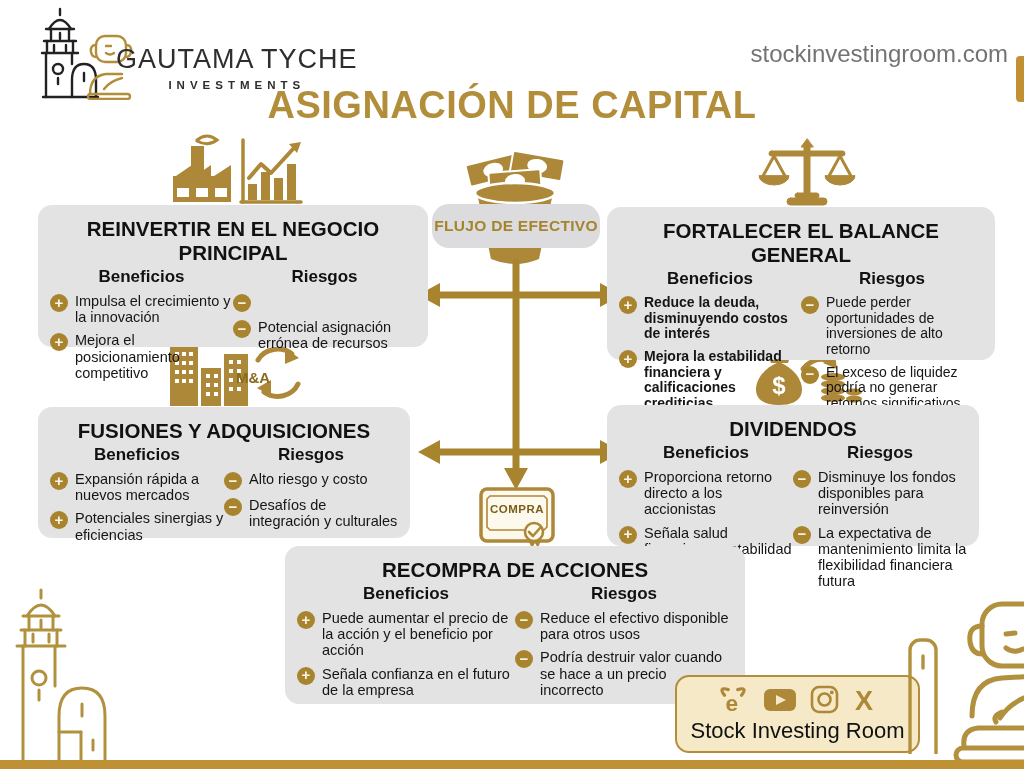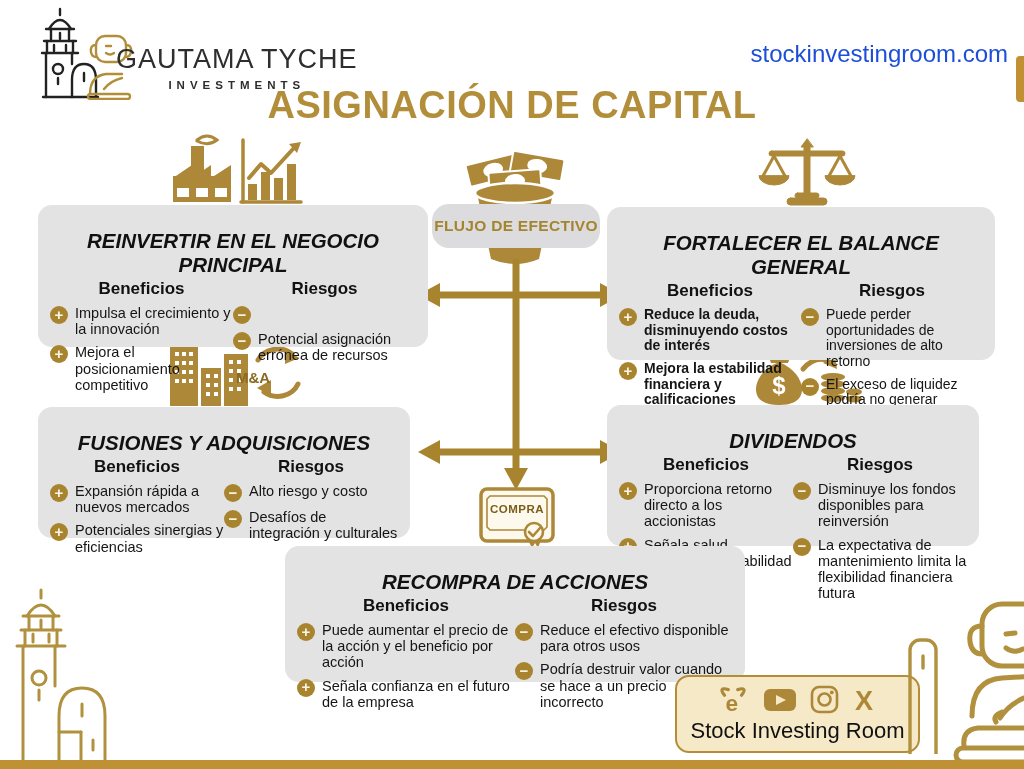--- a/index.html
+++ b/index.html
@@ -4,40 +4,40 @@
 <style>
   html,body{margin:0;padding:0;background:#fff;}
   .page{position:relative;width:1024px;height:769px;background:#ffffff;overflow:hidden;
         font-family:"Liberation Sans", sans-serif;color:#141414;}
   .abs{position:absolute;}
 
   
   .brand-text{position:absolute;left:116px;top:30px;text-align:center;}
   .brand-name{font-size:27px;letter-spacing:1px;color:#2e2e2e;font-weight:500;white-space:nowrap;margin-top:14px;}
   .brand-sub{font-size:11.5px;letter-spacing:5px;font-weight:700;color:#2e2e2e;margin-top:4px;}
-  .website{position:absolute;right:16px;top:40px;font-size:24px;color:#1d4ed8;}
+  .website{position:absolute;right:16px;top:40px;font-size:24px;color:#737373;}
   .page-title{position:absolute;left:0;top:84px;width:100%;text-align:center;
       font-size:38px;font-weight:800;color:#b28e3a;letter-spacing:.5px;}
 
   
   .infobox{position:absolute;background:#e3e3e4;border-radius:14px;padding:8px 12px 4px 12px;box-sizing:border-box;}
-  .infobox h2{margin:16px 0 2px 0;text-align:center;font-size:20.5px;font-weight:800;color:#111;letter-spacing:0;font-style:italic;}
+  .infobox h2{margin:4px 0 2px 0;text-align:center;font-size:20.5px;font-weight:800;color:#111;letter-spacing:0;}
   .cols{display:flex;}
   .col{flex:1;}
   .col h3{margin:0 0 6px 0;text-align:center;font-size:17px;font-weight:800;color:#111;}
   .item{display:flex;gap:7px;margin-bottom:7px;font-size:14.5px;line-height:1.12;color:#151515;}
   .badge{flex:none;width:18px;height:18px;border-radius:50%;background:#a8842f;color:#faf6e8;
          font-weight:800;font-size:15px;display:flex;align-items:center;justify-content:center;margin-top:1px;}
   .bold-items .item span.txt{font-weight:700;}
   .box1{left:38px;top:205px;width:390px;height:142px;}
   .box2{left:607px;top:207px;width:388px;height:153px;}
   .box2 .item{font-size:14px;}
   .box3{left:38px;top:407px;width:372px;height:131px;}
   .box4{left:607px;top:405px;width:372px;height:141px;}
-  .box5{left:285px;top:546px;width:460px;height:136px;}
+  .box5{left:285px;top:546px;width:460px;height:158px;}
 
   
   .flow-pill{position:absolute;left:432px;top:204px;width:168px;padding:13px 0;background:#dcdcde;
      border-radius:17px;text-align:center;font-size:15.5px;font-weight:800;color:#a5842e;letter-spacing:.3px;z-index:3;}
   .compra-label{position:absolute;left:480px;top:503px;width:74px;text-align:center;
      font-size:11.5px;font-weight:800;color:#7a5e18;letter-spacing:.5px;z-index:3;}
   .mna-label{position:absolute;left:236px;top:369px;font-size:15px;font-weight:800;color:#8a6a1f;z-index:3;}
 
   
   .disclaimer{position:absolute;left:155px;top:676px;width:500px;height:77px;background:#be9134;

